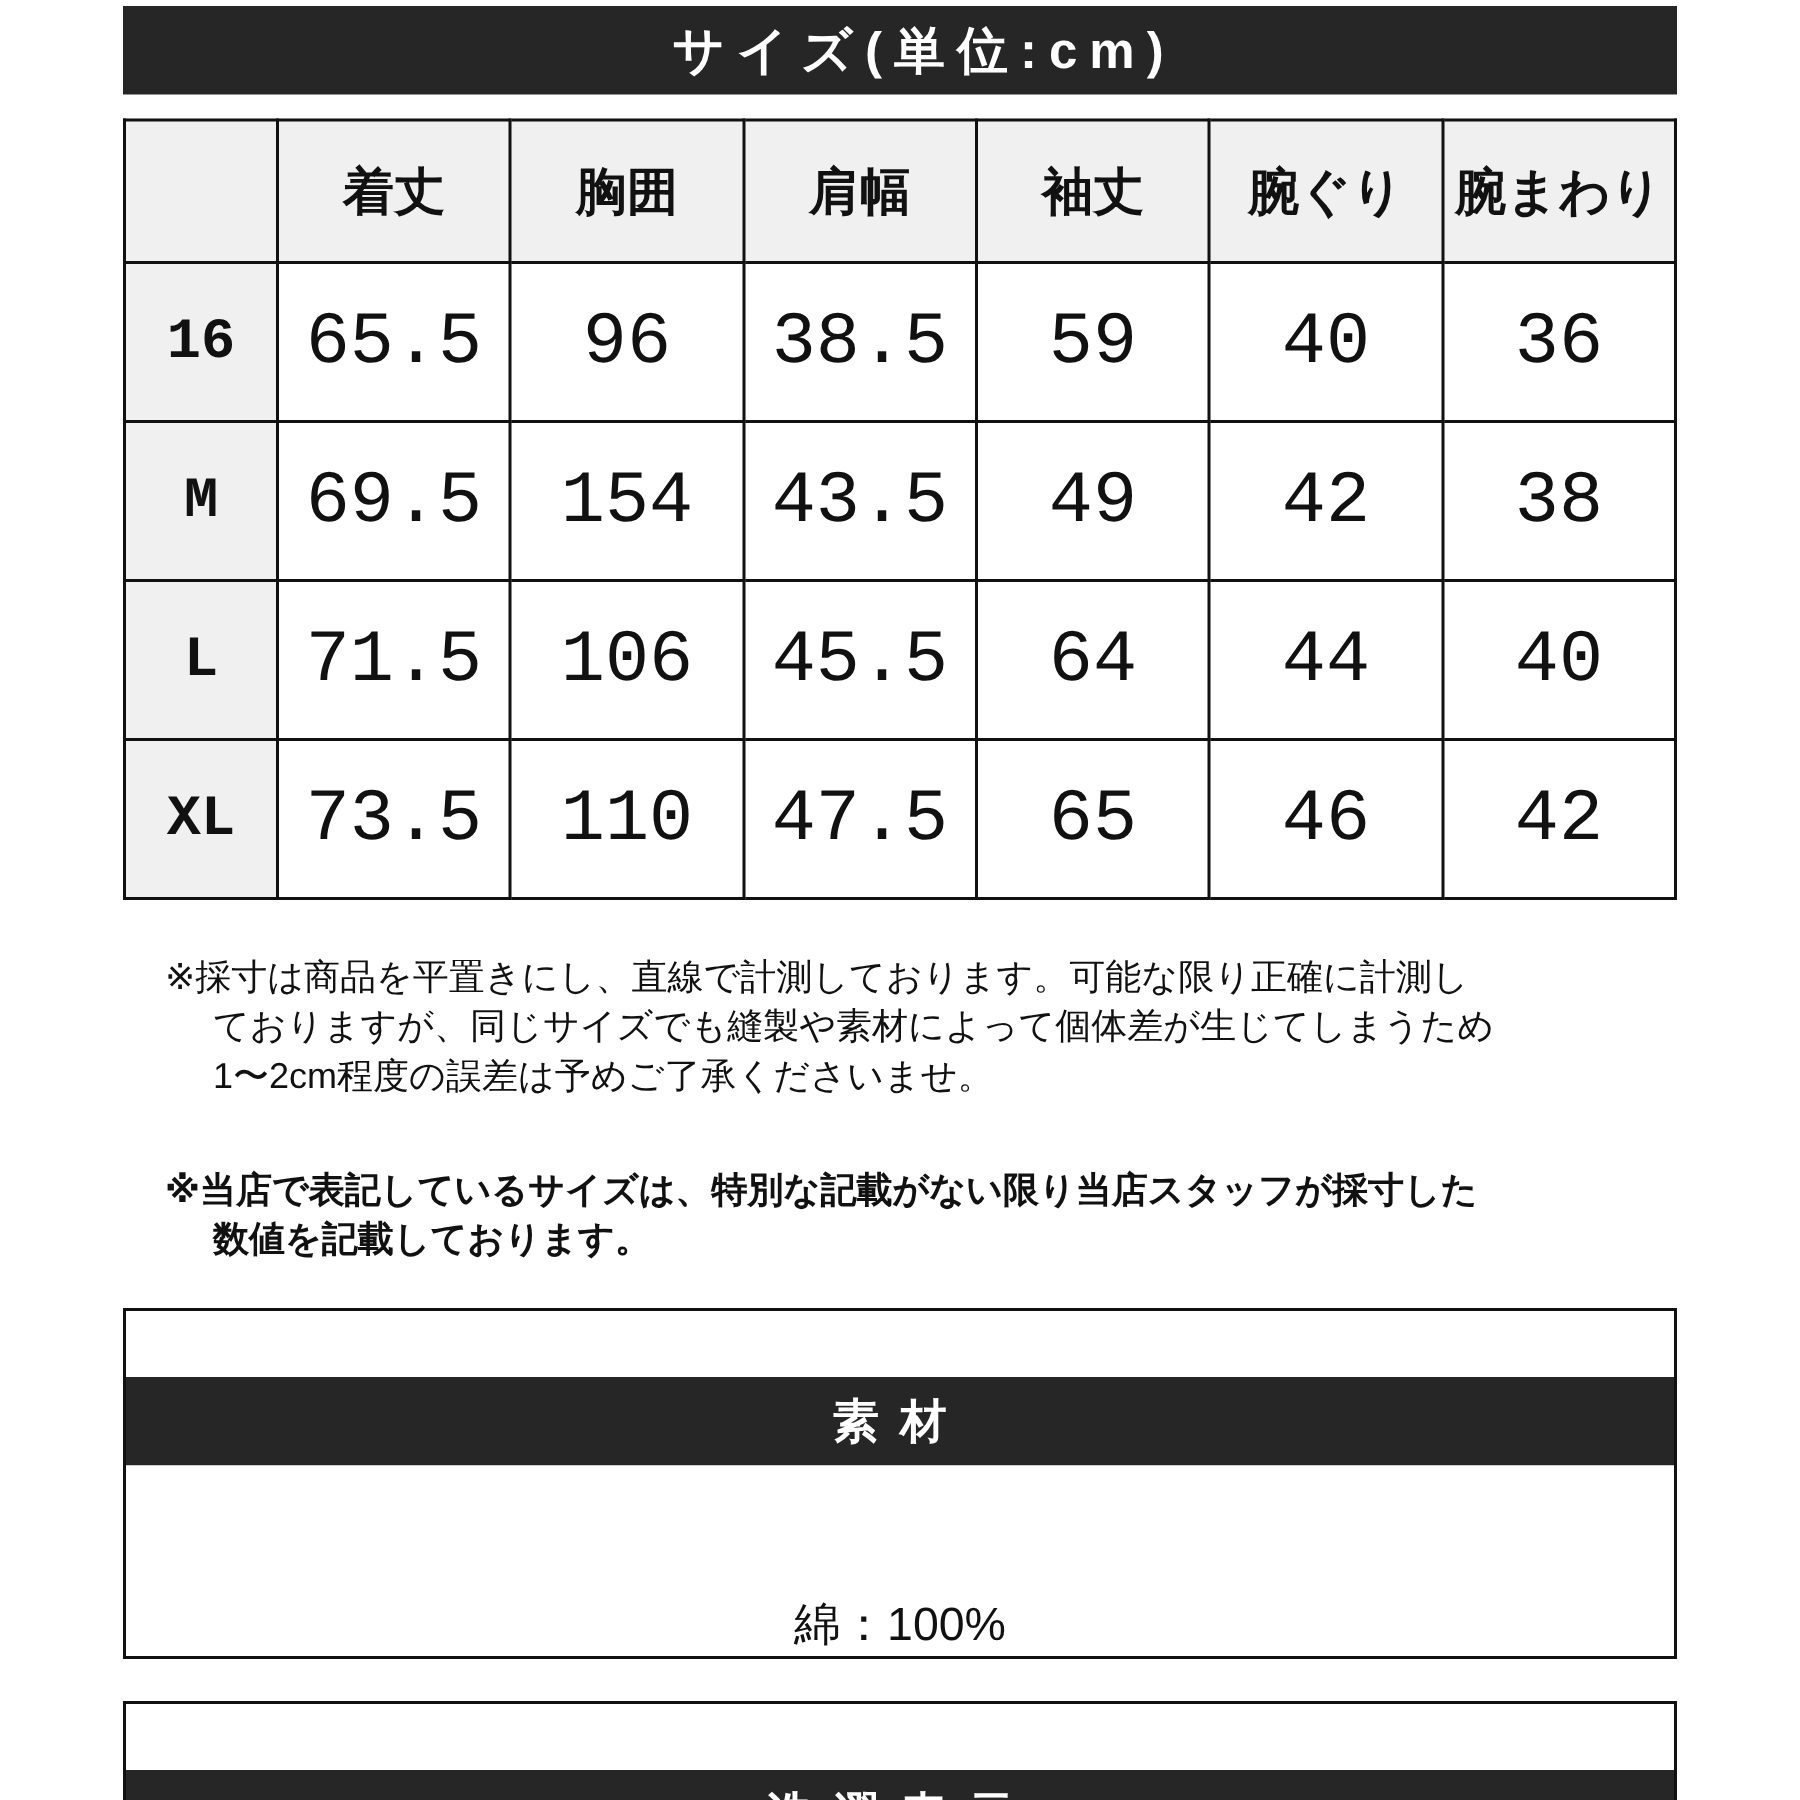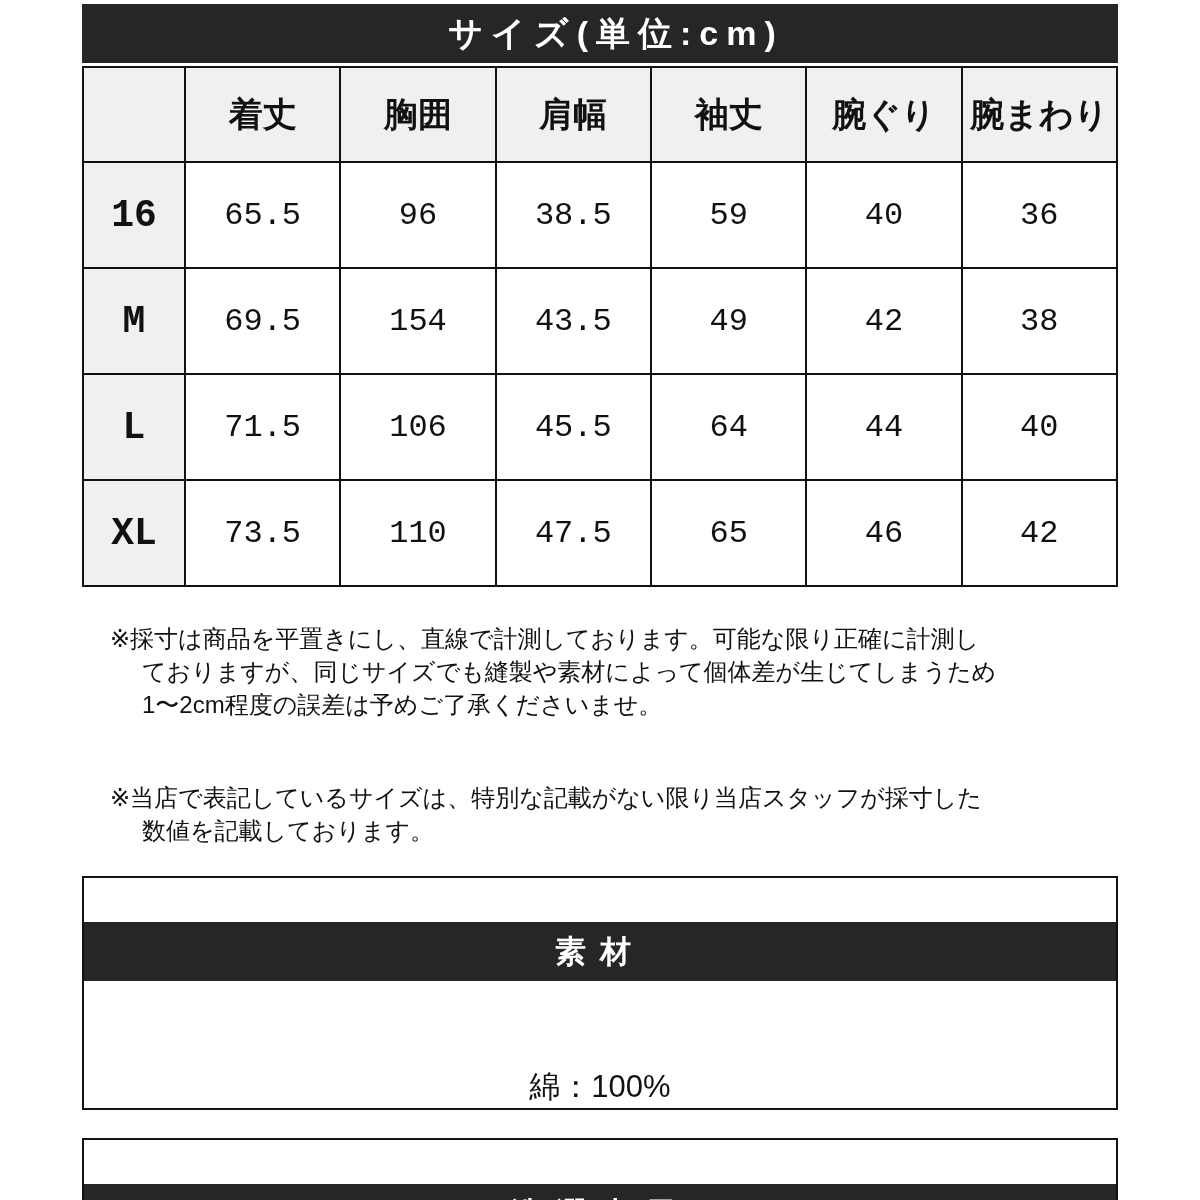--- a/index.html
+++ b/index.html
@@ -1,34 +1,34 @@
 <!DOCTYPE html>
 <html><head>
 <meta charset="utf-8">
 <style>
   * { margin:0; padding:0; box-sizing:border-box; }
   html,body { width:1200px; height:1200px; background:#fff; color:#111;
     font-family:"Liberation Sans","DejaVu Sans",sans-serif; }
   .container { width:1036px; margin:0 auto; padding-top:4px; }
 
-  .title-bar { height:59px; background:#262626; color:#fff; margin-bottom:3px;
+  .title-bar { height:59px; background:#262626; color:#fff; margin-bottom:16px;
     display:flex; align-items:center; justify-content:center;
     font-size:34px; font-weight:bold; letter-spacing:8px;padding-left:32px; }
 
   table.size-table { width:100%; border-collapse:collapse; table-layout:fixed;font-family:Liberation Mono, monospace; }
   .size-table th, .size-table td { border:2px solid #111; text-align:center; vertical-align:middle; }
   .size-table thead tr { height:95px; }
   .size-table thead th { background:#f0f0f0; font-size:34px; font-weight:bold; }
   .size-table tbody tr { height:106px; }
   .size-table tbody th { background:#f0f0f0; font-size:38px; font-weight:bold; }
-  .size-table td { background:#fff; font-size:32px; font-weight:normal; }
+  .size-table td { background:#fff; font-size:49px; font-weight:normal; }
 
   .notes { margin:36px 0 0 28px; font-size:24px; line-height:1.37; }
   .note { white-space:pre-line; padding-left:32px; text-indent:-32px; }
-  .note + .note { margin-top:60px; }
+  .note + .note { margin-top:43px;font-weight:bold; }
 
   .panel { border:2px solid #111; }
   .panel.material { margin-top:29px; }
   .panel.laundry  { margin-top:28px; }
   .panel-header { height:59px; background:#262626; color:#fff;
     display:flex; align-items:center; justify-content:center;
     font-size:31px; font-weight:bold; letter-spacing:14px;margin-top:44px; }
   .panel-body { height:127px; background:#fff; display:flex; align-items:flex-end; justify-content:center; }
   .material-value { font-size:31px; }
   .laundry-body { justify-content:space-between; padding:0 112px; }

